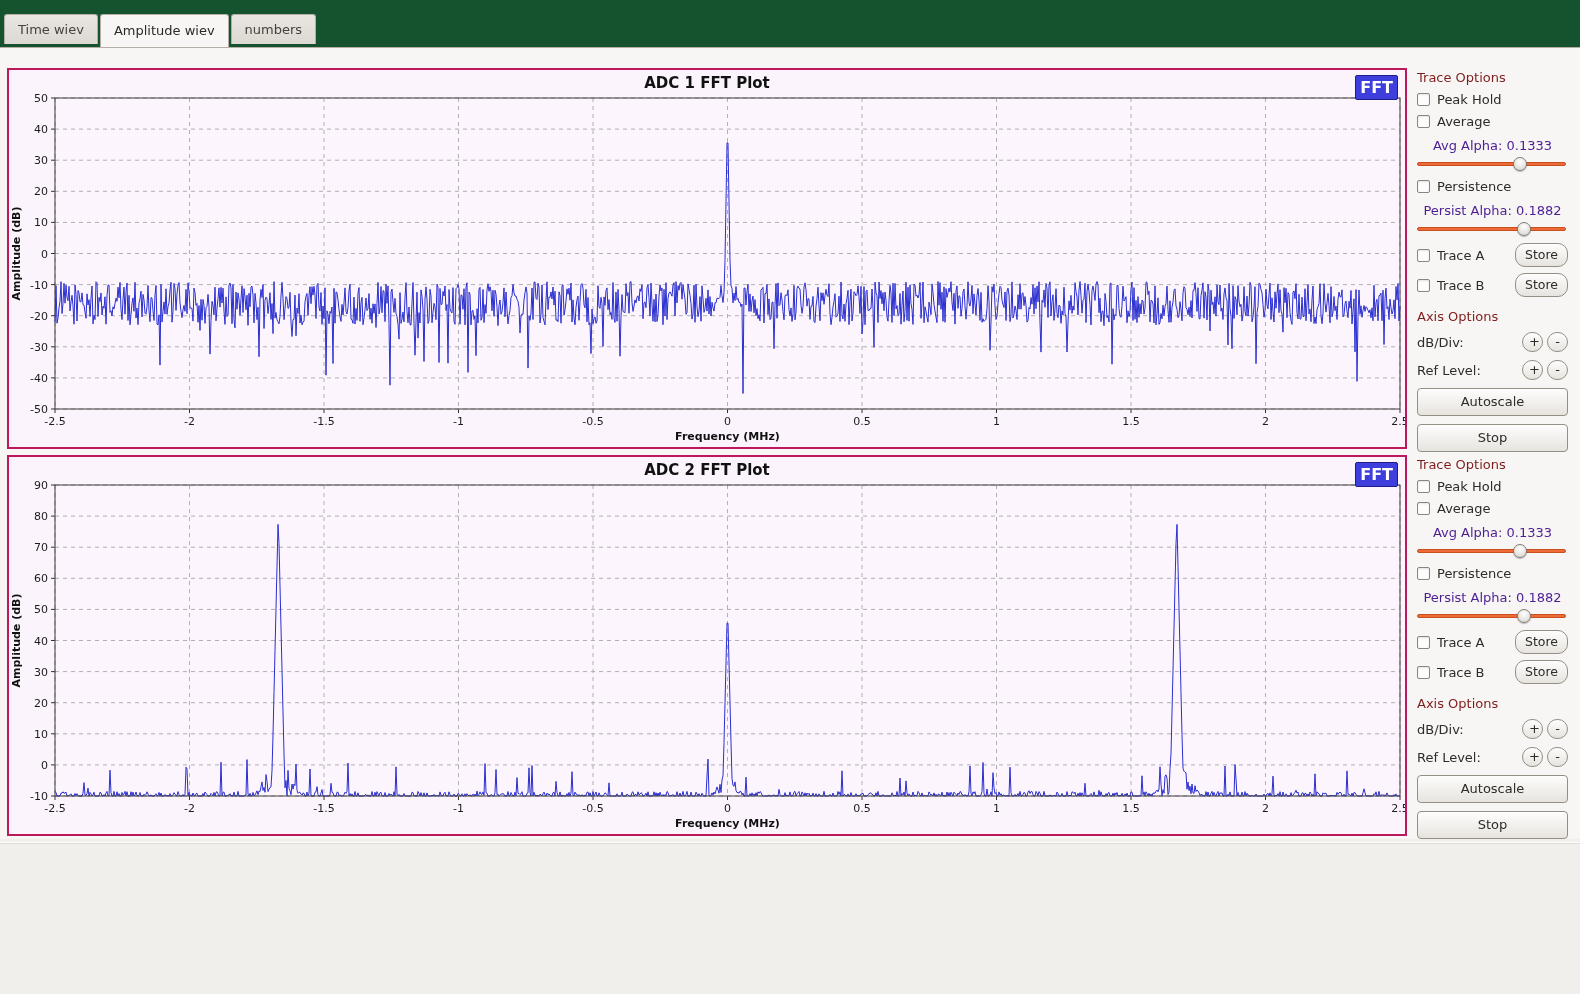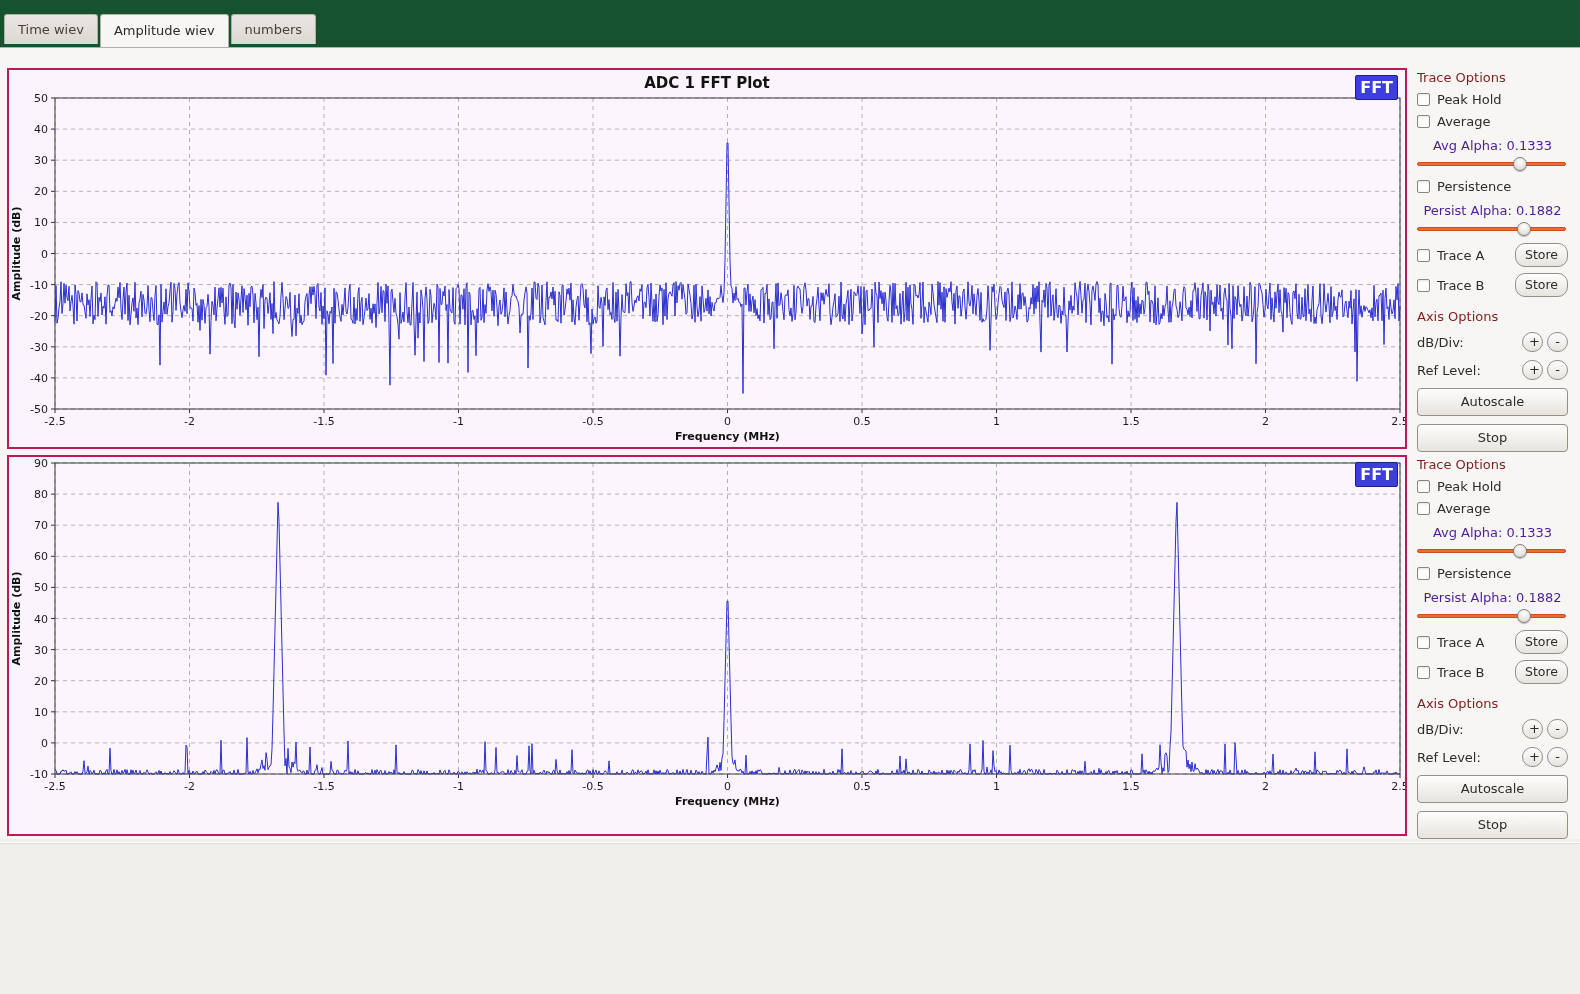--- a/index.html
+++ b/index.html
@@ -234,20 +234,21 @@
         <button class="btn pm-btn">+</button>
         <button class="btn pm-btn">-</button>
       </div>
       <button class="btn wide-btn">Autoscale</button>
       <button class="btn wide-btn">Stop</button>
     </div>
   </div>
 
   <div class="row">
     <div class="plot-frame">
+      <div class="plot-title">ADC 2 FFT Plot</div>
       <div class="fft-badge">FFT</div>
       <svg class="chart" width="1396" height="354">
           <rect x="46" y="6" width="1345" height="311" fill="#fdf5fd"></rect>
           <line x1="46" y1="6" x2="46" y2="317" stroke="#b0b0b0" stroke-width="1" stroke-dasharray="4,4"></line>
           <line x1="46" y1="317" x2="46" y2="321" stroke="#333"></line>
           <text x="46" y="333" text-anchor="middle" font-size="11" fill="#1c1c1c">-2.5</text>
           <line x1="180.5" y1="6" x2="180.5" y2="317" stroke="#b0b0b0" stroke-width="1" stroke-dasharray="4,4"></line>
           <line x1="180.5" y1="317" x2="180.5" y2="321" stroke="#333"></line>
           <text x="180.5" y="333" text-anchor="middle" font-size="11" fill="#1c1c1c">-2</text>
           <line x1="315" y1="6" x2="315" y2="317" stroke="#b0b0b0" stroke-width="1" stroke-dasharray="4,4"></line>

